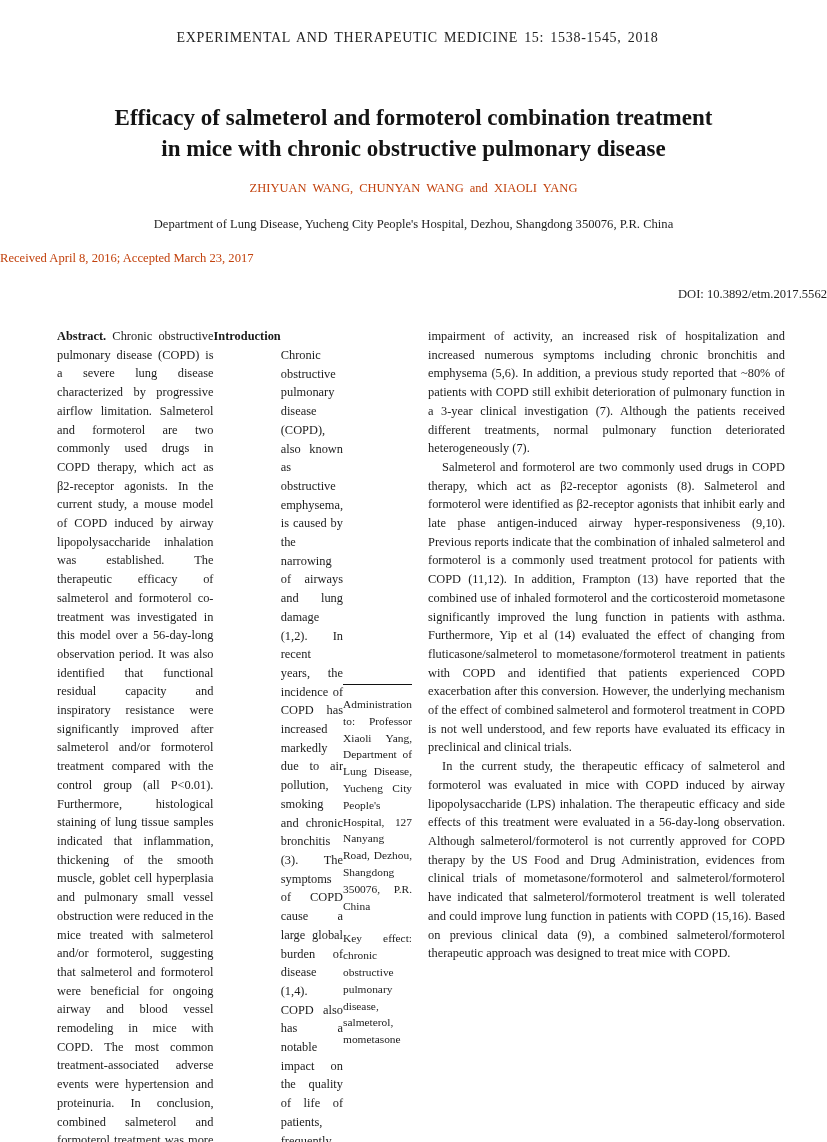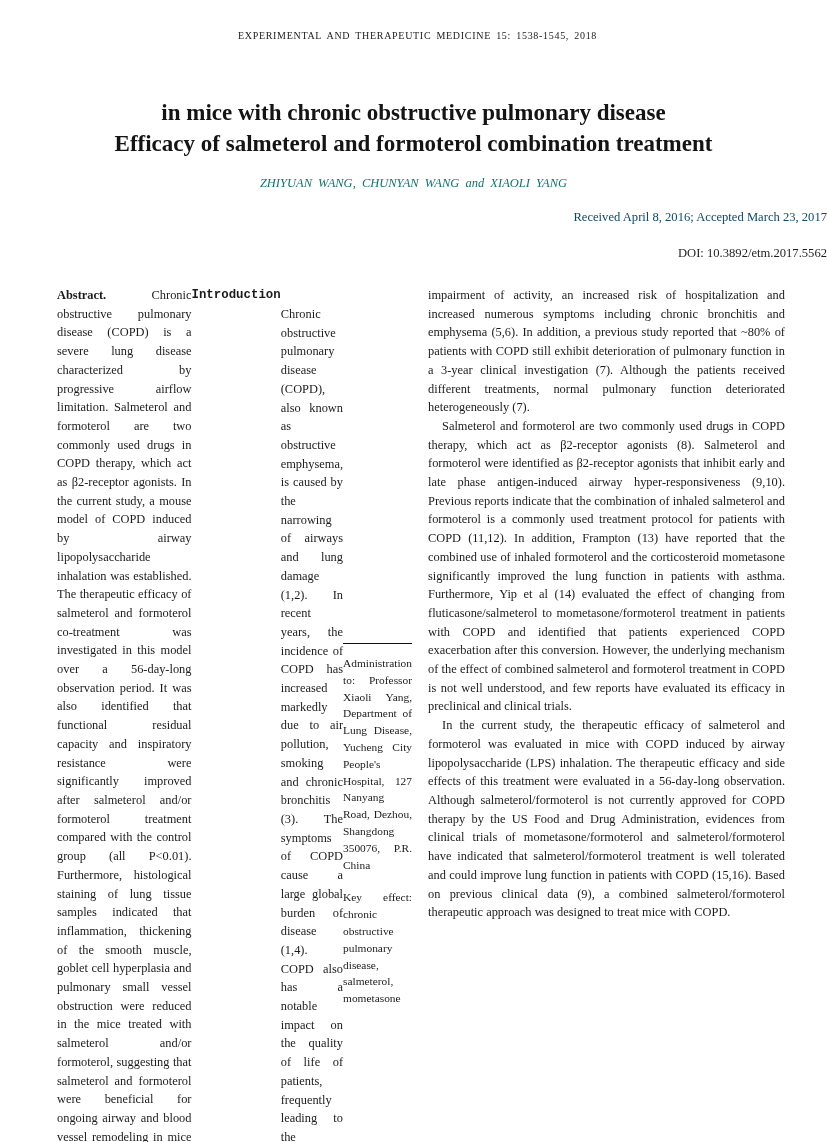--- a/index.html
+++ b/index.html
@@ -10,53 +10,52 @@
     margin: 0 auto;
     background: #ffffff;
     color: #1b1b1b;
     font-family: "Liberation Serif", "DejaVu Serif", serif;
     box-sizing: border-box;
     overflow: hidden;
   }
   .journal-line {
     margin-top: 30px;
     text-align: center;
-    font-size: 10px;
+    font-size: 14px;
     letter-spacing: 0.7px;
     word-spacing: 2px;
     color: #222;
     padding-left: 8px;
   }
   .paper-title {
     margin: 56px 45px 0 45px;
     text-align: center;
     font-size: 23px;
     line-height: 31px;
     font-weight: bold;
     color: #141414;
   }
   .authors-line {
     margin-top: 17px;
     text-align: center;
     font-size: 12.5px;
     word-spacing: 3px;
-    color: #0f766e;
-    font-style: italic;
+    color: #c2410c;
   }
   .affiliation-line {
     margin-top: 21px;
     text-align: center;
     font-size: 12.6px;
     color: #1e1e1e;
   }
   .received-line {
     margin-top: 19px;
-    text-align: right;
+    text-align: left;
     font-size: 12.6px;
-    color: #0c4a6e;
+    color: #c2410c;
   }
   .doi-line {
     margin-top: 21px;
     text-align: right;
     font-size: 12.6px;
     color: #1e1e1e;
   }
   .columns {
     display: flex;
     margin: 25px 42px 0 57px;
@@ -75,21 +74,20 @@
   .col-gap { width: 16px; flex: 0 0 16px; }
   .col-right { width: 357px; }
   .col p { margin: 0; }
   .b { font-weight: bold; }
   .i { }
   .section-heading {
     font-weight: bold;
     margin: 19px 0 0 0;
     text-align: left;
     font-size: 12.4px;
-    font-family: Liberation Mono, monospace;
   }
   .para-after-heading { margin-top: 19px !important; }
   .indent { text-indent: 14px; }
   .footnote {
     margin-top: auto;
     margin-bottom: 39px;
     font-size: 11.4px;
     line-height: 16.8px;
   }
   .footnote-divider {
@@ -102,26 +100,27 @@
   .footnote .keywords-block { margin-top: 16px; }
 </style>
 </head>
 <body>
 
 <div class="page">
 
   <div class="journal-line">EXPERIMENTAL AND THERAPEUTIC MEDICINE  15:  1538-1545,  2018</div>
 
   <div class="paper-title">
+    <div>Efficacy of salmeterol and formoterol combination treatment</div>
     <div>in mice with chronic obstructive pulmonary disease</div>
-    <div>Efficacy of salmeterol and formoterol combination treatment</div>
   </div>
 
   <div class="authors-line">ZHIYUAN WANG,  CHUNYAN WANG  and  XIAOLI YANG</div>
 
+  <div class="affiliation-line">Department of Lung Disease, Yucheng City People's Hospital, Dezhou, Shangdong 350076, P.R. China</div>
 
   <div class="received-line">Received April 8, 2016;  Accepted March 23, 2017</div>
 
   <div class="doi-line">DOI: 10.3892/etm.2017.5562</div>
 
   <div class="columns">
 
     <div class="col col-left">
       <p><span class="b">Abstract.</span><span> Chronic obstructive pulmonary disease (COPD) is a severe lung disease characterized by progressive airflow limitation. Salmeterol and formoterol are two commonly used drugs in COPD therapy, which act as β2-receptor agonists. In the current study, a mouse model of COPD induced by airway lipopolysaccharide inhalation was established. The therapeutic efficacy of salmeterol and formoterol co-treatment was investigated in this model over a 56-day-long observation period. It was also identified that functional residual capacity and inspiratory resistance were significantly improved after salmeterol and/or formoterol treatment compared with the control group (all P&lt;0.01). Furthermore, histological staining of lung tissue samples indicated that inflammation, thickening of the smooth muscle, goblet cell hyperplasia and pulmonary small vessel obstruction were reduced in the mice treated with salmeterol and/or formoterol, suggesting that salmeterol and formoterol were beneficial for ongoing airway and blood vessel remodeling in mice with COPD. The most common treatment-associated adverse events were hypertension and proteinuria. In conclusion, combined salmeterol and formoterol treatment was more effective compared with either single agent, suggesting that salmeterol and formoterol combined treatment has therapeutic value for the clinical treatment of patients with COPD.</span></p>
 

